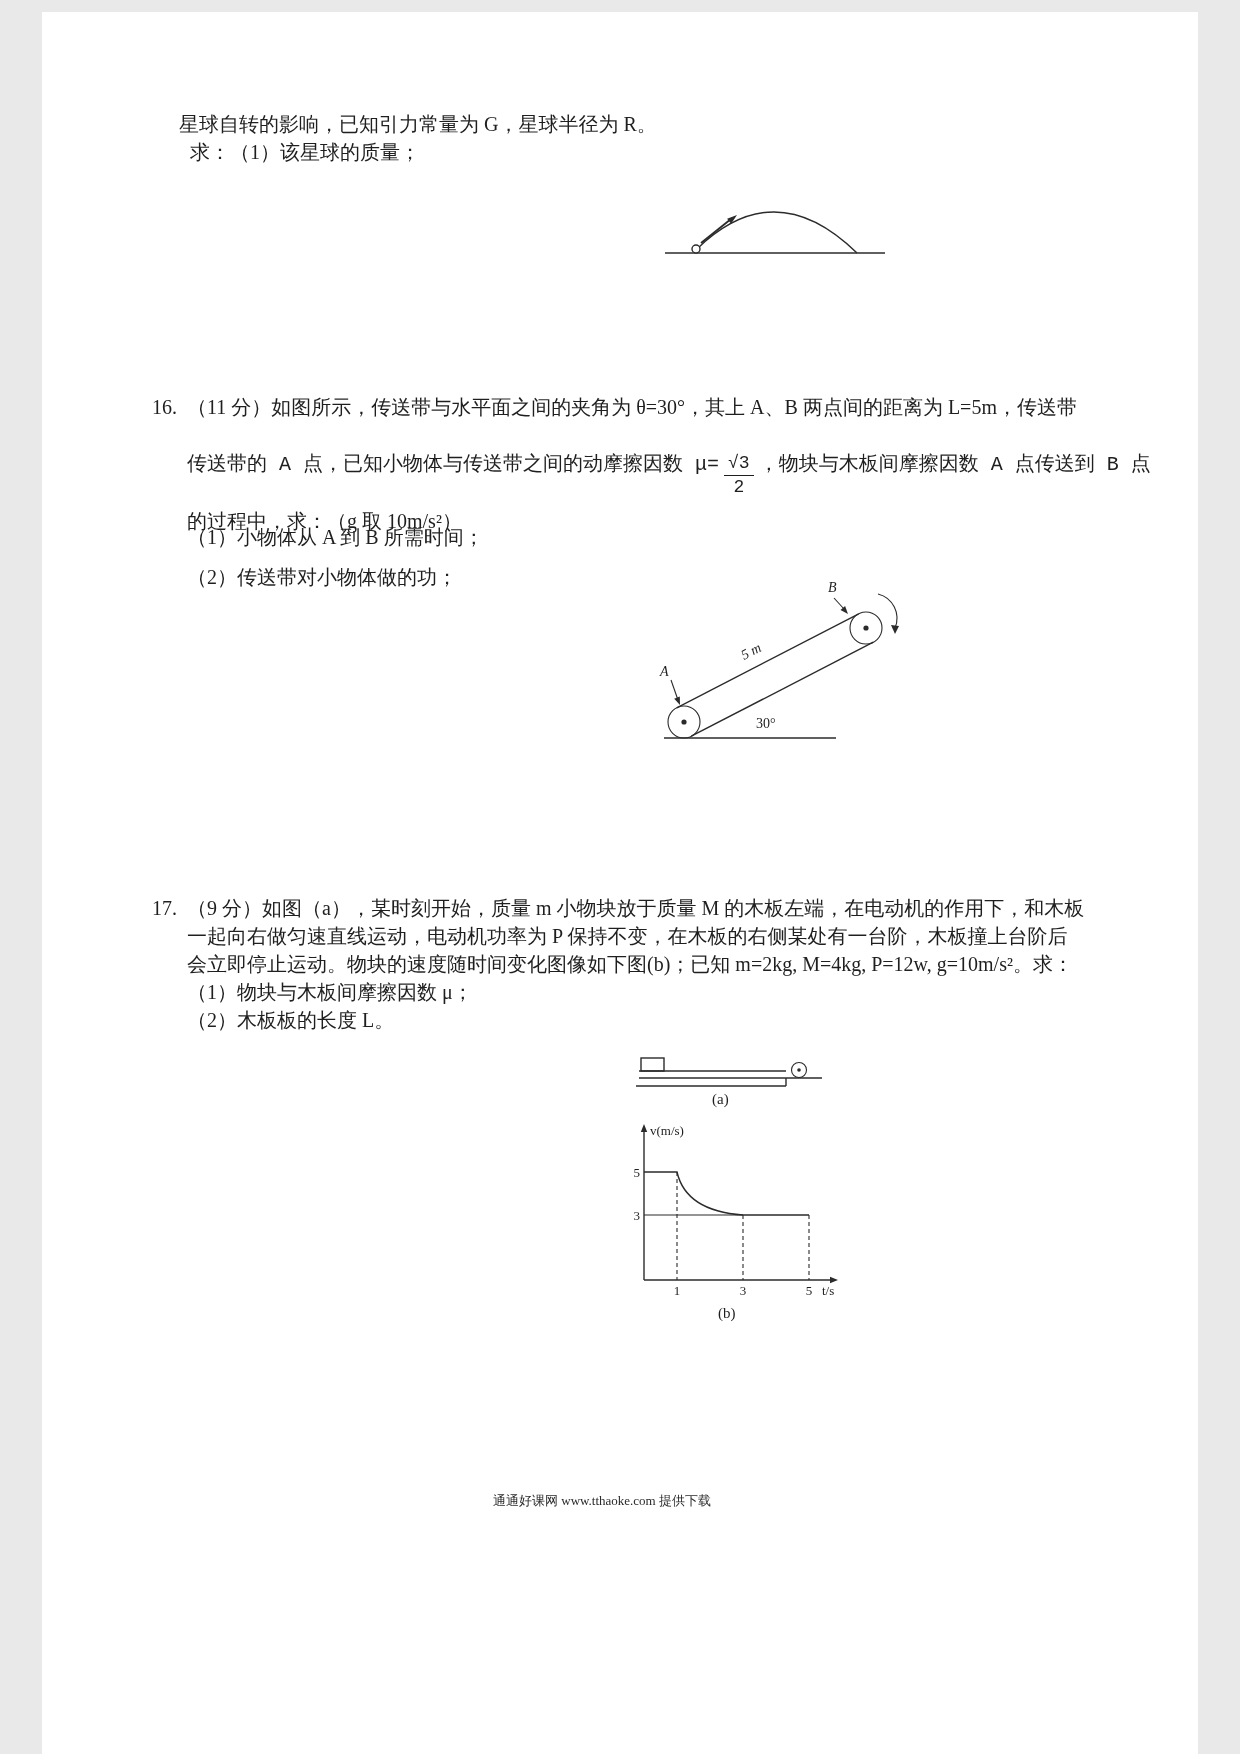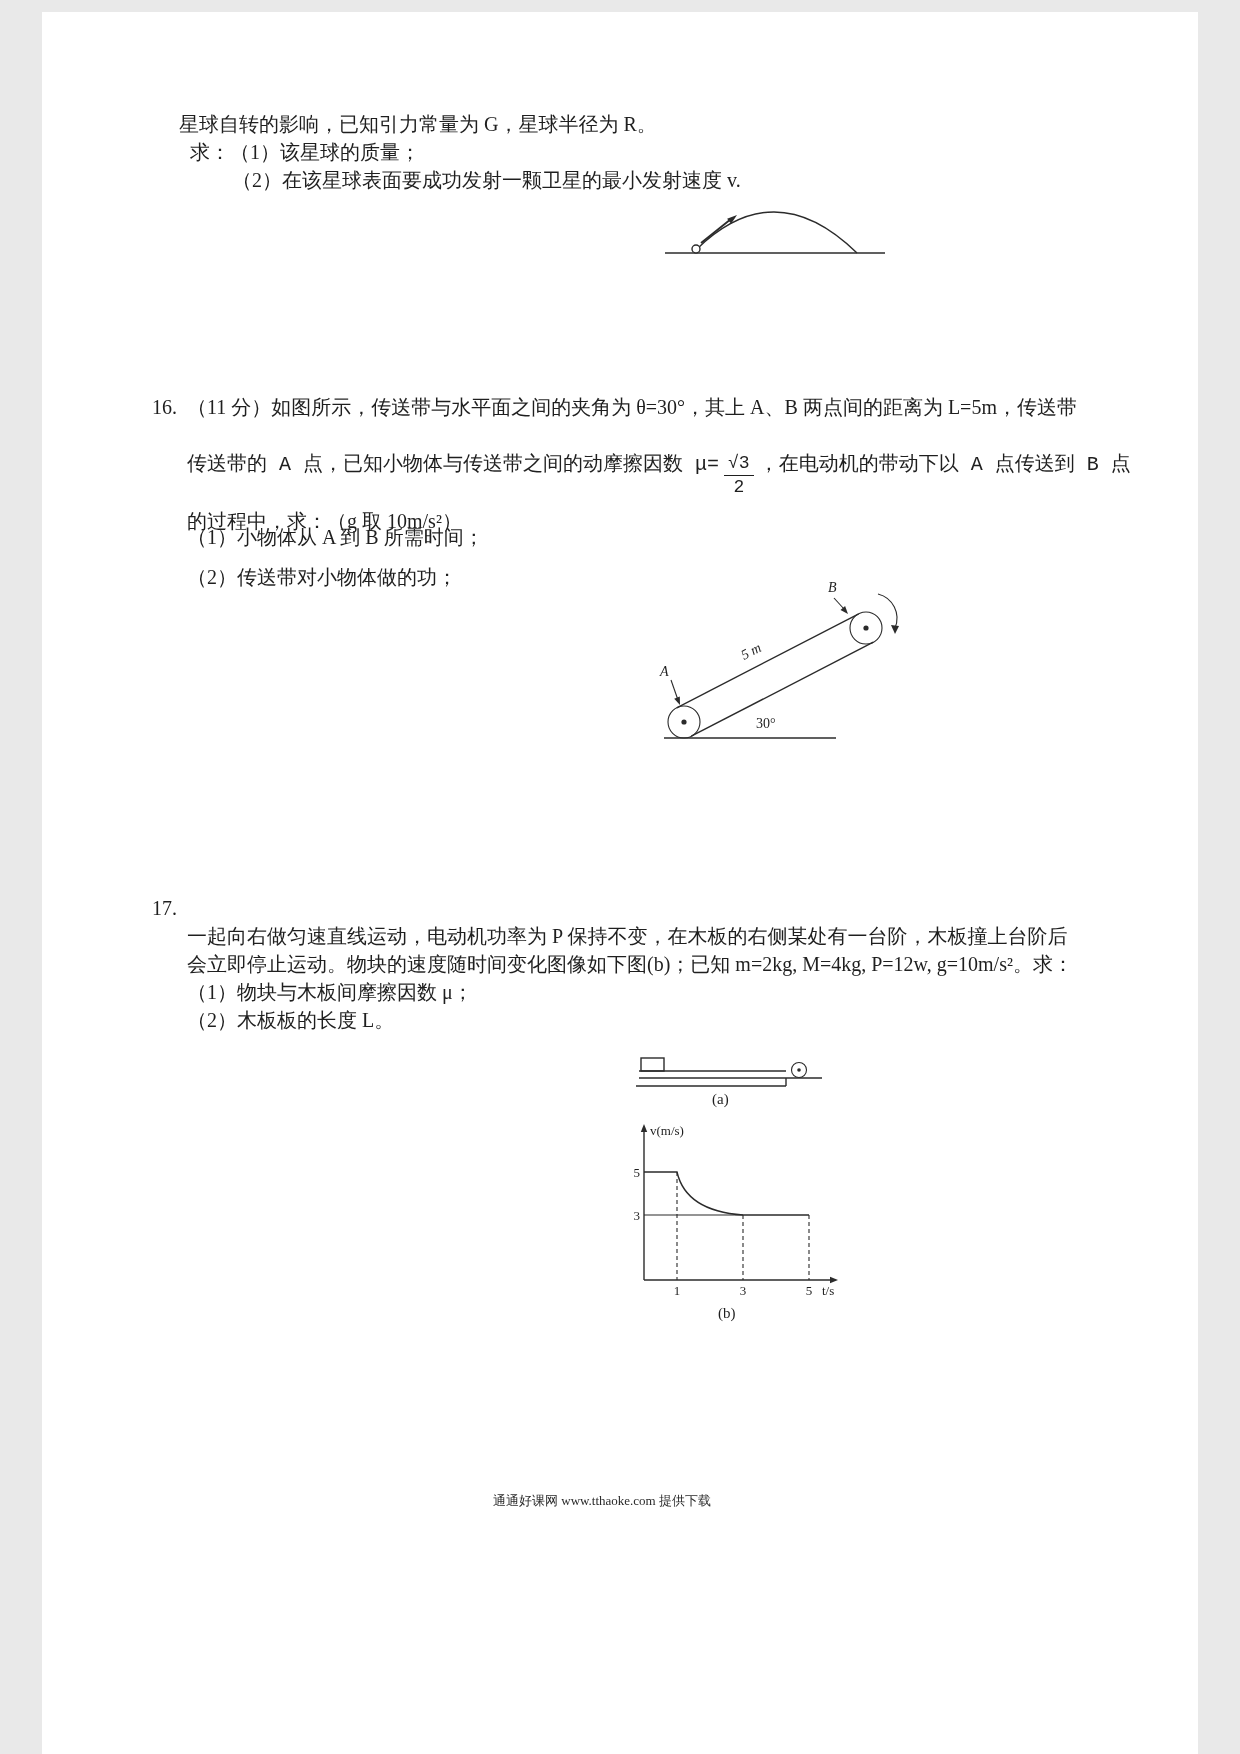--- a/index.html
+++ b/index.html
@@ -23,40 +23,39 @@
   svg .it{font-style:italic;}
   svg .sm{font-size:13px;}
 </style>
 </head>
 <body>
 
 <div class="page">
 
   <div class="tline" style="left:137px;top:100px">星球自转的影响，已知引力常量为 G，星球半径为 R。</div>
   <div class="tline" style="left:148px;top:128px">求：（1）该星球的质量；</div>
-  <div class="tline" style="left:190px;top:156px">（2）在该星球表面要成功发射一颗卫星的最小发射速度 v.</div>
 
   <svg class="fig" style="left:615px;top:186px" width="235" height="62" viewBox="0 0 235 62">
     <line class="ln" x1="8" y1="55" x2="228" y2="55"></line>
     <path class="ln" d="M 40 51 Q 118 -25 200 55"></path>
     <circle class="wfill" cx="39" cy="51" r="4"></circle>
     <line class="ln2" x1="44" y1="45" x2="74" y2="21"></line>
     <polygon class="blk" points="80,17 74.1,25.7 70.1,20.7"></polygon>
   </svg>
 
   <div class="tline" style="left:110px;top:383px">16.</div>
   <div class="tline" style="left:145px;top:383px">（11 分）如图所示，传送带与水平面之间的夹角为 θ=30°，其上 A、B 两点间的距离为 L=5m，传送带</div>
 
   <div class="tline frac-line" style="left:145px;top:441px;height:52px">
     <span>传送带的 A 点，已知小物体与传送带之间的动摩擦因数 μ=</span>
     <span class="frac">
       <span class="fnum">√3</span>
       <span class="fden">2</span>
     </span>
-    <span>，在电动机的带动下以 A 点传送到 B 点</span>
+    <span>，物块与木板间摩擦因数 A 点传送到 B 点</span>
   </div>
 
   <div class="tline" style="left:145px;top:497px">的过程中，求：（g 取 10m/s²）</div>
   <div class="tline" style="left:145px;top:513px">（1）小物体从 A 到 B 所需时间；</div>
   <div class="tline" style="left:145px;top:553px">（2）传送带对小物体做的功；</div>
 
   <svg class="fig" style="left:608px;top:564px" width="258" height="174" viewBox="0 0 258 174">
     <line class="ln" x1="14" y1="162" x2="186" y2="162"></line>
     <line class="ln" x1="26.7" y1="131.8" x2="208.7" y2="37.8"></line>
     <line class="ln" x1="41.3" y1="160.2" x2="223.3" y2="66.2"></line>
@@ -70,20 +69,21 @@
     <polygon class="blk" points="198,38 195.1,30 190.5,34"></polygon>
     <path class="thin" d="M 228 18 A 25 25 0 0 1 245 52"></path>
     <polygon class="blk" points="245,58 241,49 249,50"></polygon>
     <text class="it" x="10" y="100">A</text>
     <text class="it" x="178" y="16">B</text>
     <text class="it" x="94" y="84" transform="rotate(-27 94 84)">5 m</text>
     <text x="106" y="152">30°</text>
   </svg>
 
   <div class="tline" style="left:110px;top:884px">17.</div>
+  <div class="tline" style="left:145px;top:884px">（9 分）如图（a），某时刻开始，质量 m 小物块放于质量 M 的木板左端，在电动机的作用下，和木板</div>
   <div class="tline" style="left:145px;top:912px">一起向右做匀速直线运动，电动机功率为 P 保持不变，在木板的右侧某处有一台阶，木板撞上台阶后</div>
   <div class="tline" style="left:145px;top:940px">会立即停止运动。物块的速度随时间变化图像如下图(b)；已知 m=2kg, M=4kg, P=12w, g=10m/s²。求：</div>
   <div class="tline" style="left:145px;top:968px">（1）物块与木板间摩擦因数 μ；</div>
   <div class="tline" style="left:145px;top:996px">（2）木板板的长度 L。</div>
 
   <svg class="fig" style="left:592px;top:1035px" width="192" height="50" viewBox="0 0 192 50">
     <rect class="wfill" x="7" y="11" width="23" height="13"></rect>
     <line class="ln" x1="5" y1="24" x2="152" y2="24"></line>
     <line class="ln" x1="5" y1="31" x2="188" y2="31"></line>
     <line class="ln" x1="2" y1="39" x2="152" y2="39"></line>

